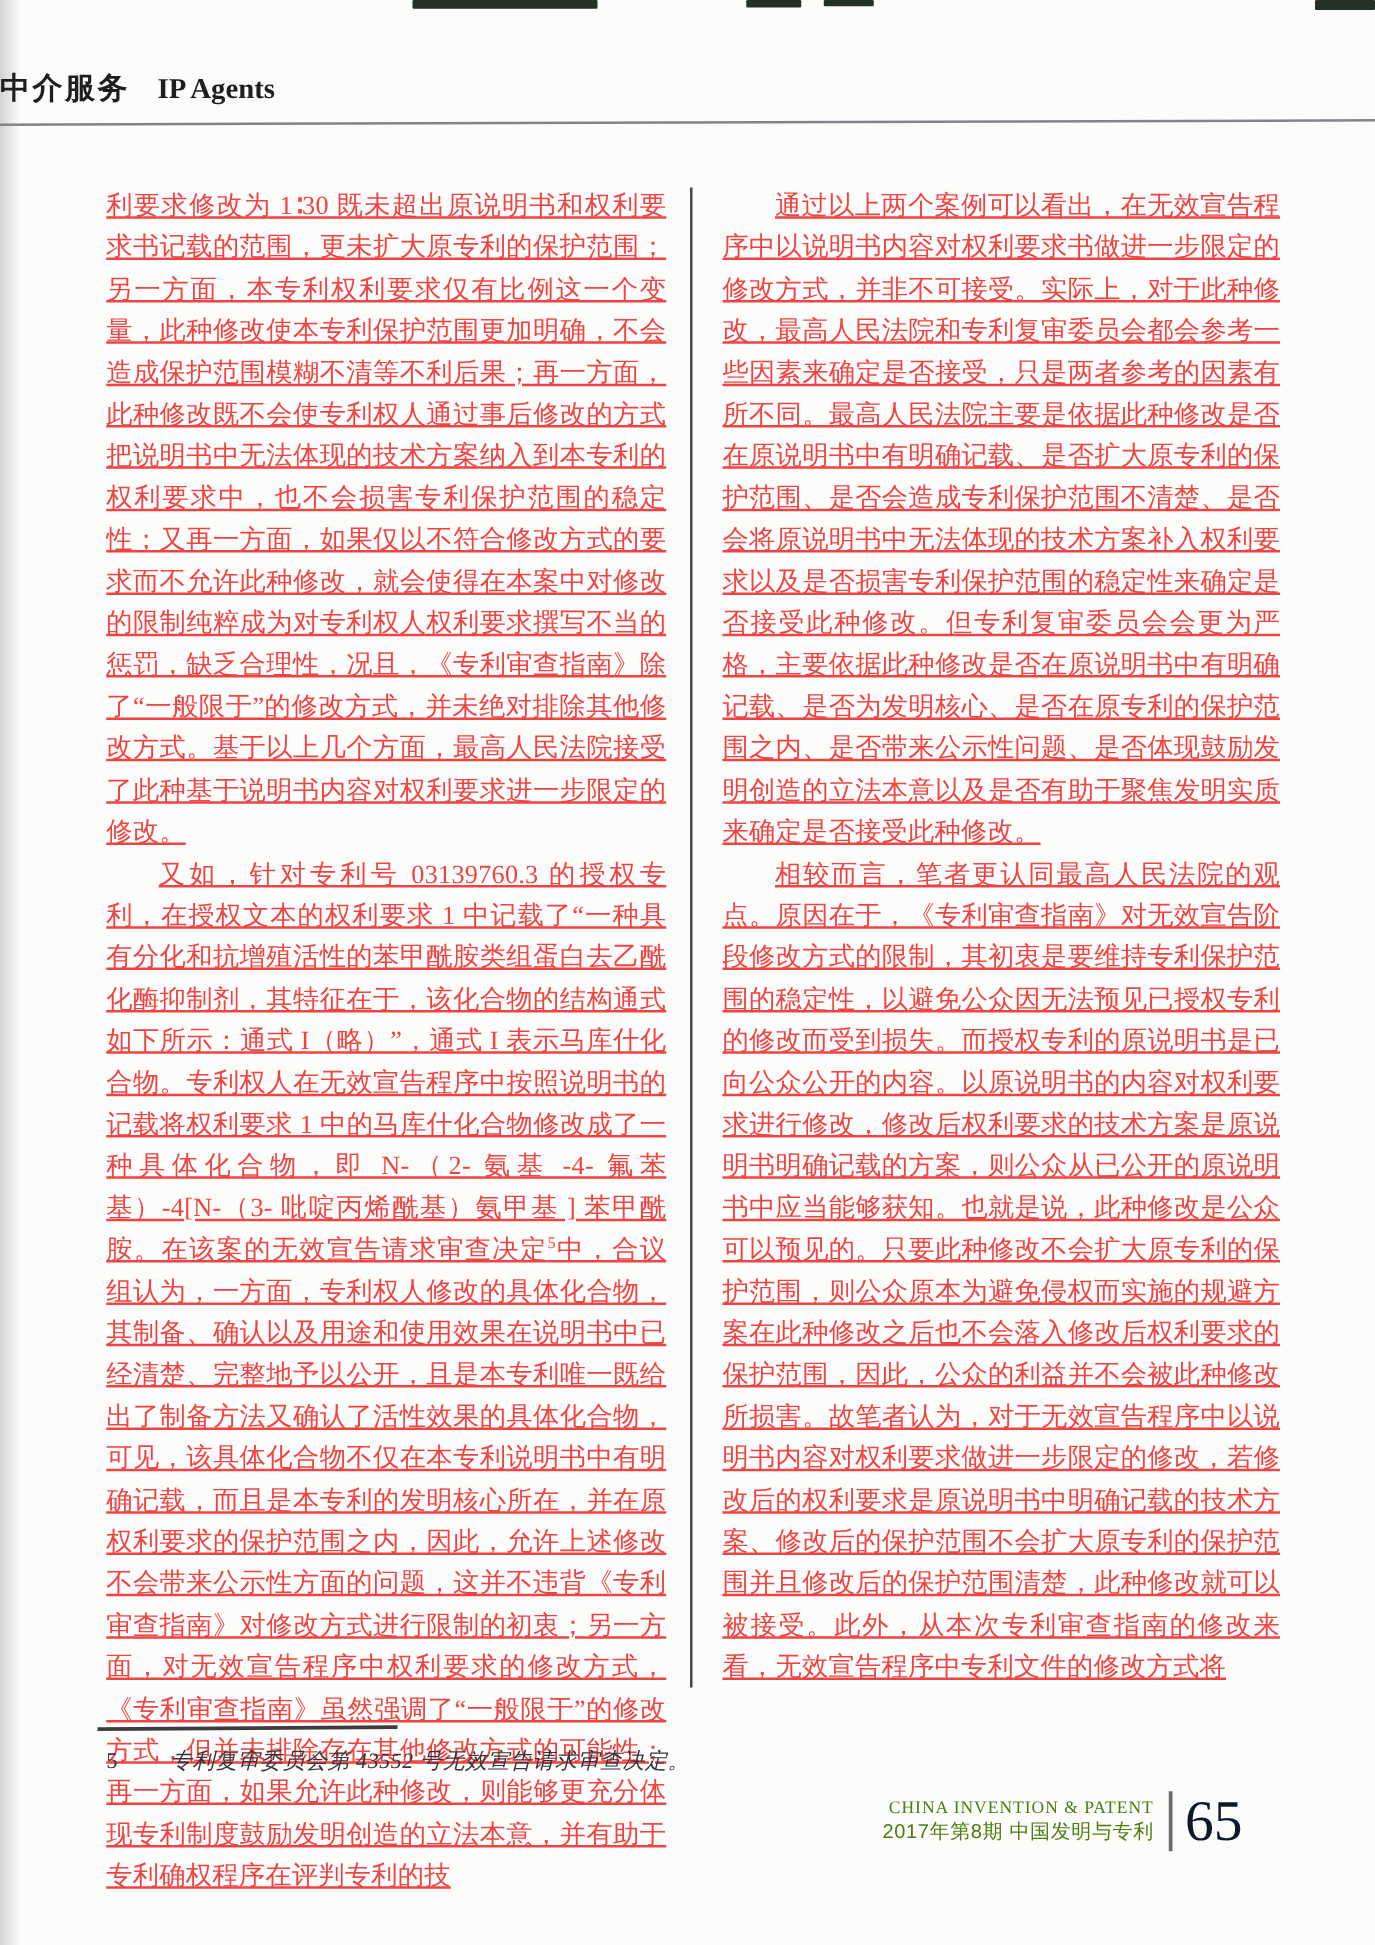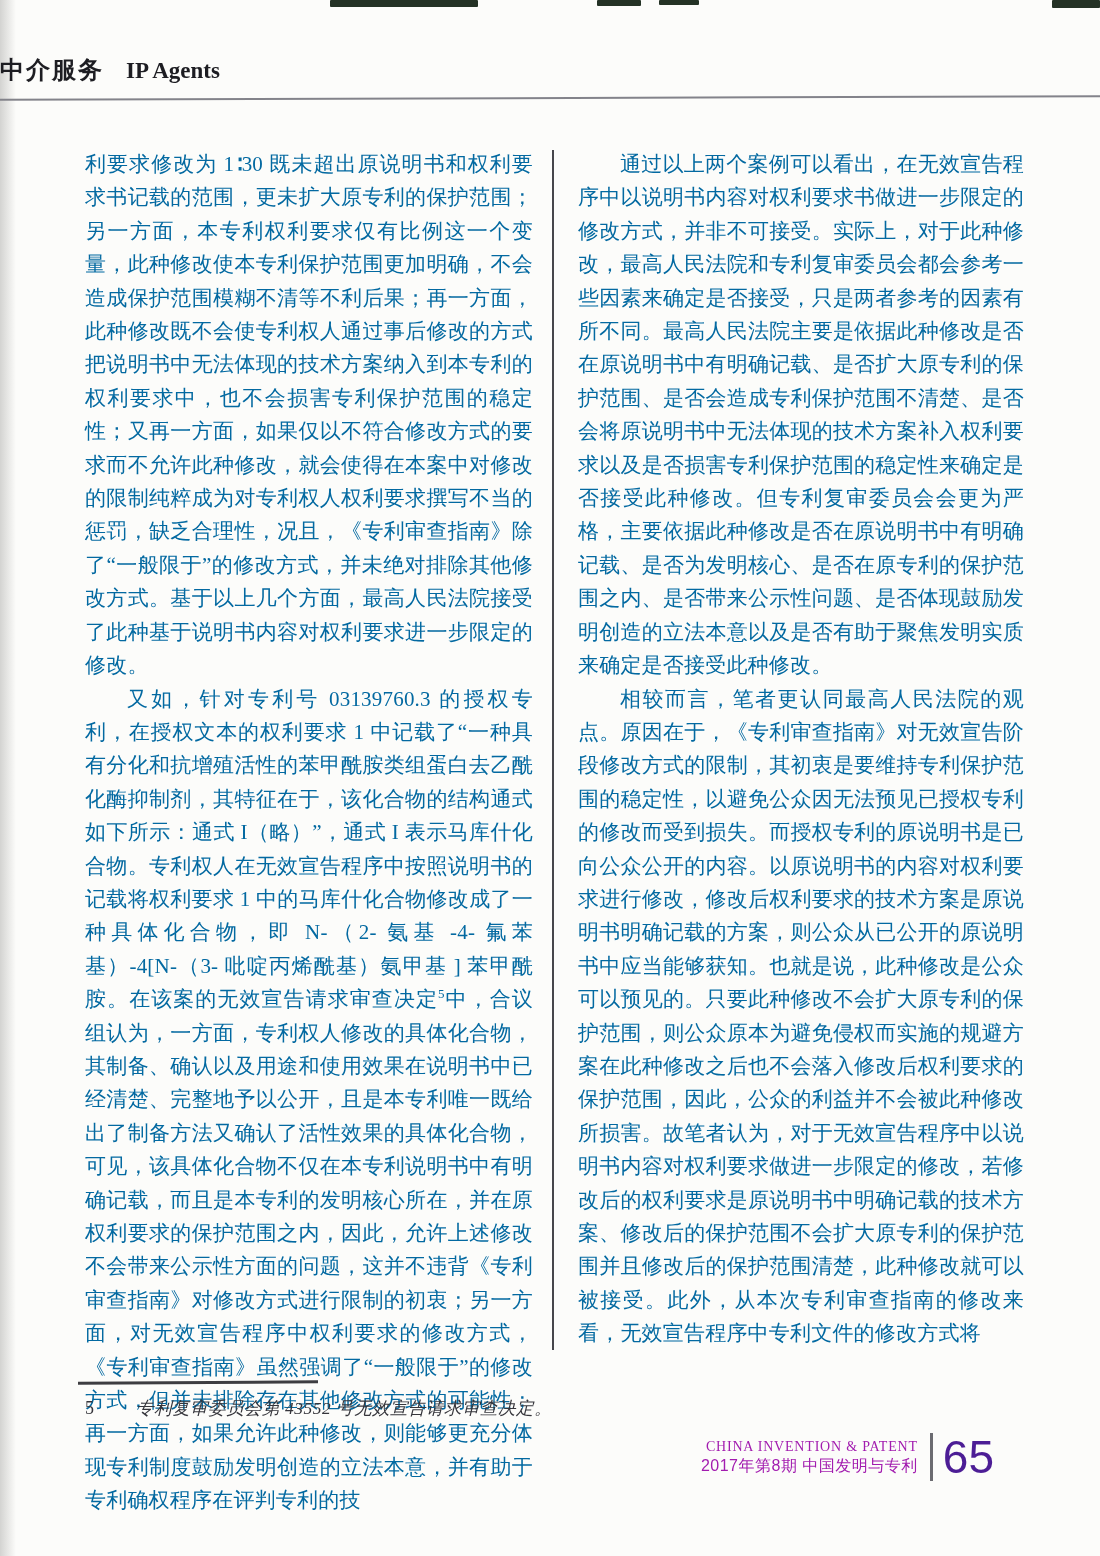--- a/index.html
+++ b/index.html
@@ -47,21 +47,22 @@
   }
   .col-left{left:85px;width:448px;}
   .col-right{left:578px;width:446px;}
   .column p{
     margin:0;
     font-size:21px;
     line-height:33.4px;
     text-align:justify;
     text-justify:inter-character;
     letter-spacing:0.2px;
-    color:#0369a1;
+    color:#ef4444;
+    text-decoration:underline;
   }
   .column p.indent{text-indent:2em;}
   .column sup{font-size:13px;line-height:0;}
 
   .column-divider{
     position:absolute;left:552px;top:150px;width:2px;height:1200px;
     background:#46464b;
   }
 
   .footnote-sep{
@@ -74,37 +75,37 @@
     display:flex;align-items:baseline;
   }
   .footnote .marker{font-style:normal;margin-right:42px;font-size:18px;}
   .footnote .fn-text{font-style:italic;letter-spacing:0.5px;}
 
   .footer{
     position:absolute;top:1433px;left:0;width:994px;
     display:flex;justify-content:flex-end;align-items:center;
   }
   .footer .lines{
-    text-align:right;color:#a21caf;line-height:1.25;
+    text-align:right;color:#4d7c0f;line-height:1.25;
   }
   .footer .en-line{
     font-size:14px;letter-spacing:0.8px;
     font-family:"Liberation Serif","DejaVu Serif",serif;
   }
   .footer .cn-line{
     font-size:16px;letter-spacing:0.5px;
     font-family:"Liberation Sans","DejaVu Sans",sans-serif;
     text-align:center;
   }
   .footer .bar{
     width:3px;height:48px;background:#6b6b70;margin:0 10px 0 12px;
   }
   .footer .pageno{
-    font-family:Liberation Sans, sans-serif;
-    font-size:46px;color:#4c1d95;line-height:1;text-align:center;
+    font-family:Liberation Serif, serif;
+    font-size:46px;color:#0f172a;line-height:1;text-align:center;
   }
 </style>
 </head>
 <body>
 
 <div class="page">
 
   <div class="edge-shadow"></div>
   <div class="scan-mark m1"></div>
   <div class="scan-mark m2"></div>

